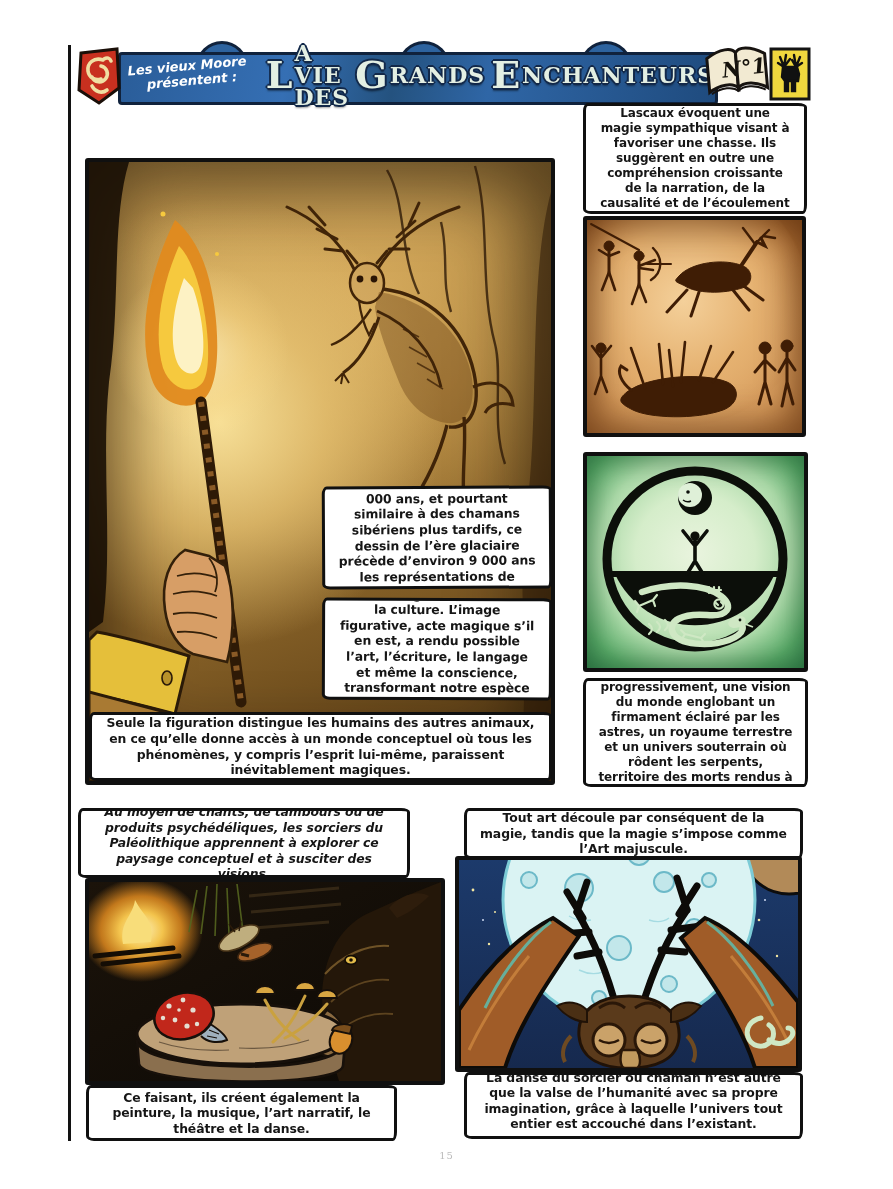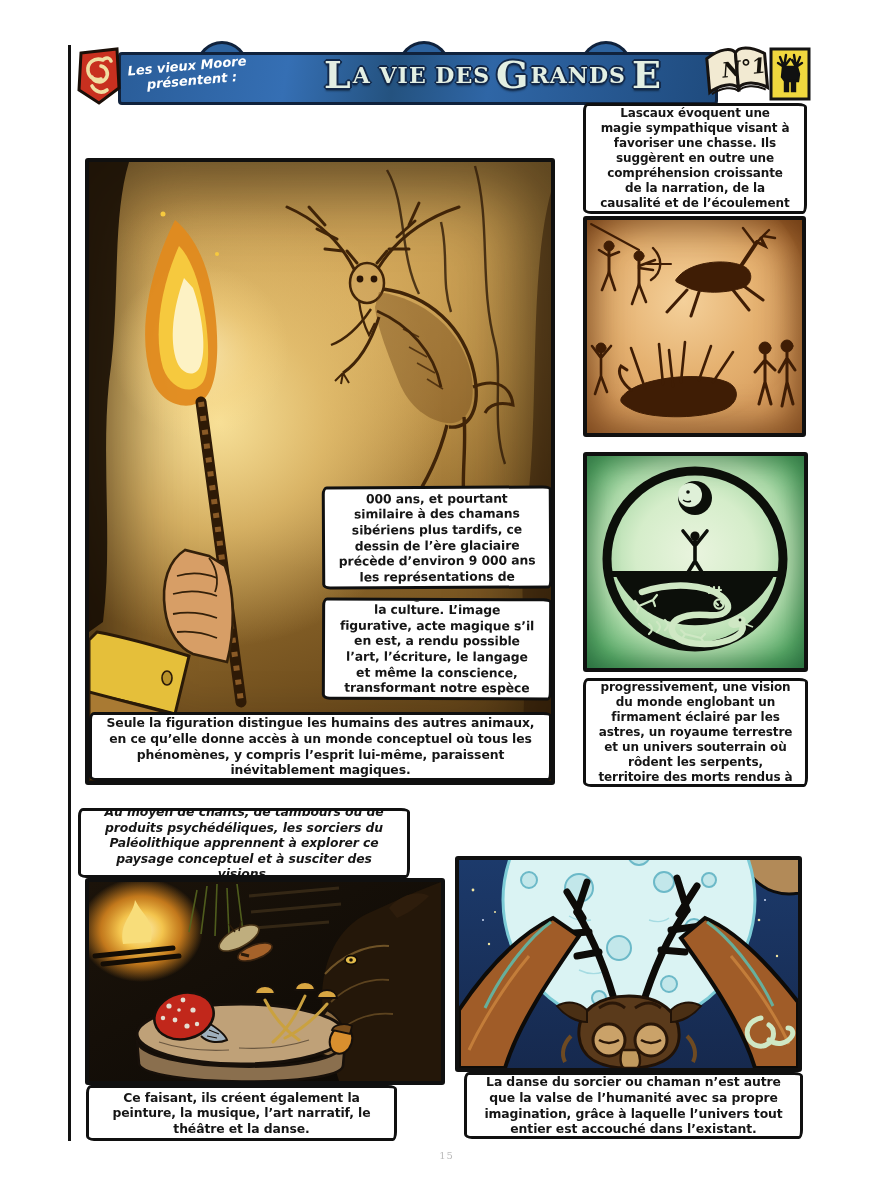--- a/index.html
+++ b/index.html
@@ -80,20 +80,21 @@
       <span>Les vieux Moore</span>
       <span class="l2">présentent :</span>
     </div>
 
     <div class="title">
       <span class="big">L</span>
       <span class="small">A VIE DES</span>
       <span class="big">G</span>
       <span class="small">RANDS</span>
       <span class="big">E</span>
+      <span class="small">NCHANTEURS</span>
     </div>
 
     <svg class="book" width="66" height="58" viewBox="0 0 66 58">
       <path d="M4,14 C18,5 30,5 33,11 L33,46 C28,40 14,41 4,48 Z" fill="#f2ead2" stroke="#171310" stroke-width="3"></path>
       <path d="M62,14 C48,5 36,5 33,11 L33,46 C38,40 52,41 62,48 Z" fill="#f2ead2" stroke="#171310" stroke-width="3"></path>
       <path d="M6,50 C16,44 28,44 33,49 C38,44 50,44 60,50" fill="none" stroke="#171310" stroke-width="2"></path>
     </svg>
     <div class="book-num">N°1</div>
 
     <svg class="badge-yellow" width="42" height="54" viewBox="0 0 42 54">
@@ -128,22 +129,25 @@
   </div>
 
   <div class="cap" style="left:78px;top:808px;width:332px;height:70px;font-style:italic;">
     <span>Au moyen de chants, de tambours ou de produits psychédéliques, les sorciers du Paléolithique apprennent à explorer ce paysage conceptuel et à susciter des visions.</span>
   </div>
 
   <div class="cap" style="left:86px;top:1085px;width:311px;height:56px;">
     <span>Ce faisant, ils créent également la peinture, la musique, l’art narratif, le théâtre et la danse.</span>
   </div>
 
-
-  <div class="cap" style="left:464px;top:1072px;width:339px;height:67px;">
+  <div class="cap" style="left:464px;top:808px;width:339px;height:51px;">
+    <span>Tout art découle par conséquent de la magie, tandis que la magie s’impose comme l’Art majuscule.</span>
+  </div>
+
+  <div class="cap" style="left:464px;top:1072px;width:339px;height:67px;align-items:flex-end;">
     <span>La danse du sorcier ou chaman n’est autre que la valse de l’humanité avec sa propre imagination, grâce à laquelle l’univers tout entier est accouché dans l’existant.</span>
   </div>
 
   <div class="panel p-cave" style="left:85px;top:158px;width:470px;height:627px;">
     <svg width="462" height="619" viewBox="0 0 462 619">
       <defs>
         <radialGradient id="glowG" cx="50%" cy="50%" r="50%">
           <stop offset="0%" stop-color="rgba(255,244,202,0.6)"></stop>
           <stop offset="45%" stop-color="rgba(255,221,140,0.28)"></stop>
           <stop offset="75%" stop-color="rgba(255,221,140,0)"></stop>

